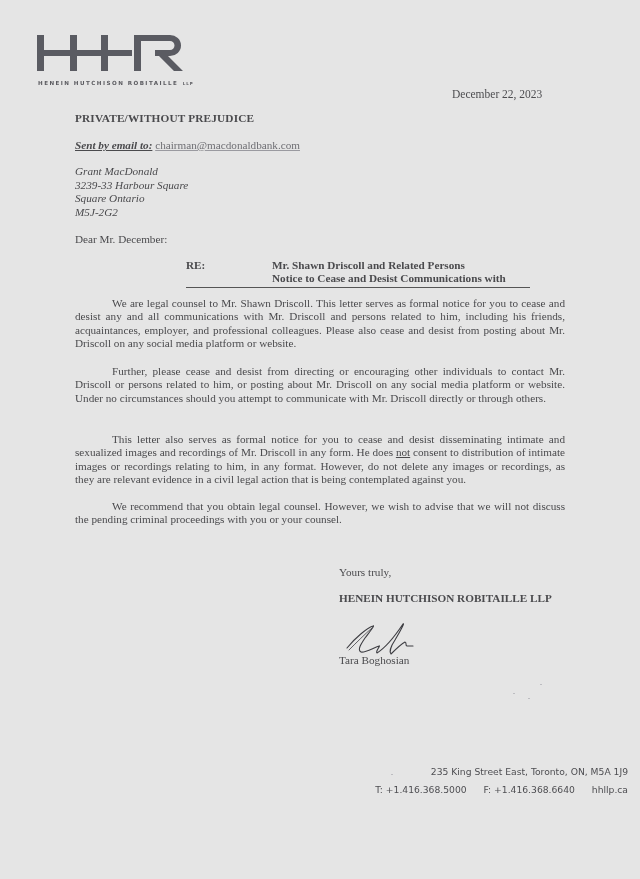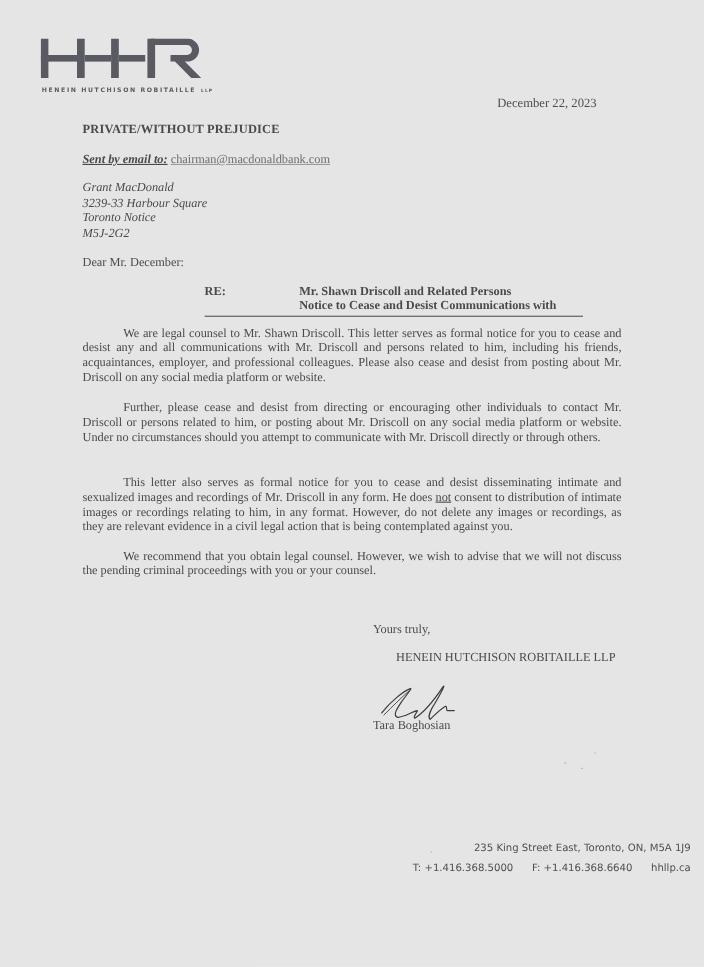--- a/index.html
+++ b/index.html
@@ -139,23 +139,22 @@
     .body-para u { text-decoration: underline; }
     .closing {
       position: absolute;
       left: 339px;
       top: 566px;
     }
     .firm-sign {
       position: absolute;
       left: 339px;
       top: 592px;
-      font-weight: normal;
-      white-space: nowrap;
-      margin-left: 21px;
+      font-weight: bold;
+      white-space: nowrap;
     }
     .signature {
       position: absolute;
       left: 345px;
       top: 620px;
       width: 80px;
       height: 40px;
     }
     .signer {
       position: absolute;
@@ -217,21 +216,21 @@
   <div class="privacy text">PRIVATE/WITHOUT PREJUDICE</div>
 
   <div class="sent-line text">
     <span class="sent-label">Sent by email to:</span>
     <span class="sent-email">chairman@macdonaldbank.com</span>
   </div>
 
   <div class="address text">
     <div>Grant MacDonald</div>
     <div>3239-33 Harbour Square</div>
-    <div>Toronto Notice</div>
+    <div>Square Ontario</div>
     <div>M5J-2G2</div>
   </div>
 
   <div class="salutation text">Dear Mr. December:</div>
 
   <div class="re-block text">
     <div class="re-label">RE:</div>
     <div class="re-subject">
       <div>Mr. Shawn Driscoll and Related Persons</div>
       <div>Notice to Cease and Desist Communications with</div>

